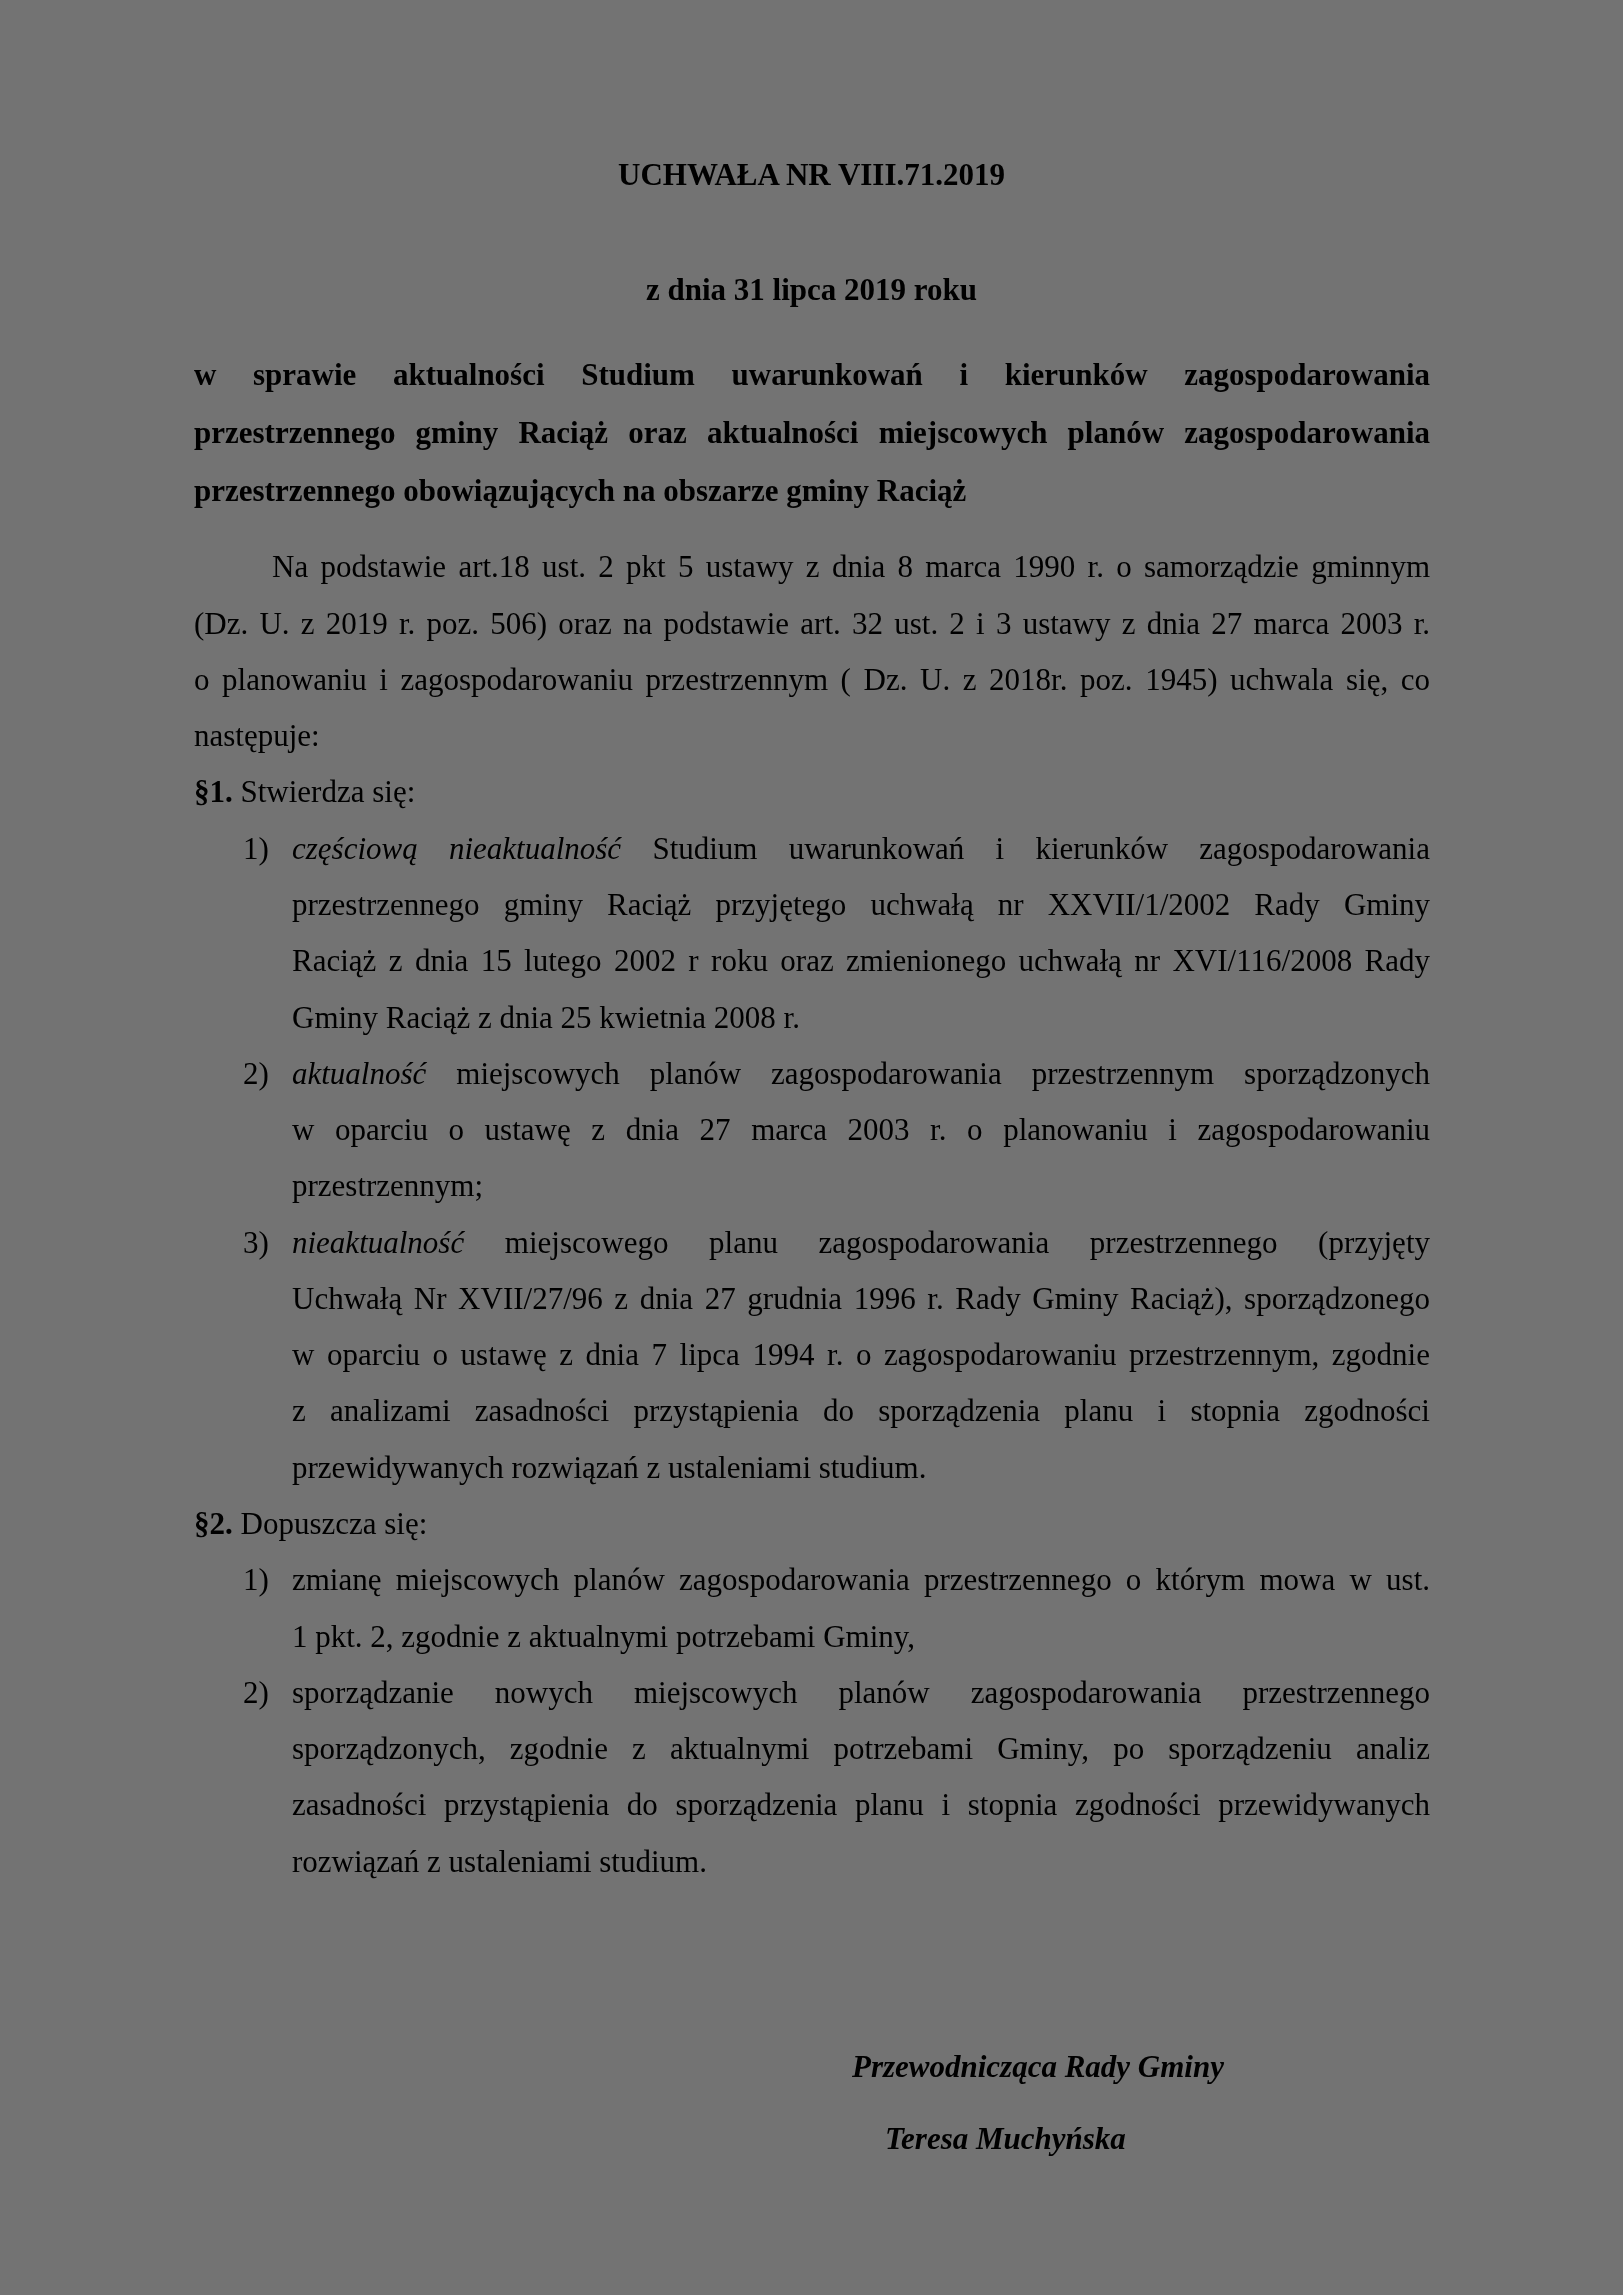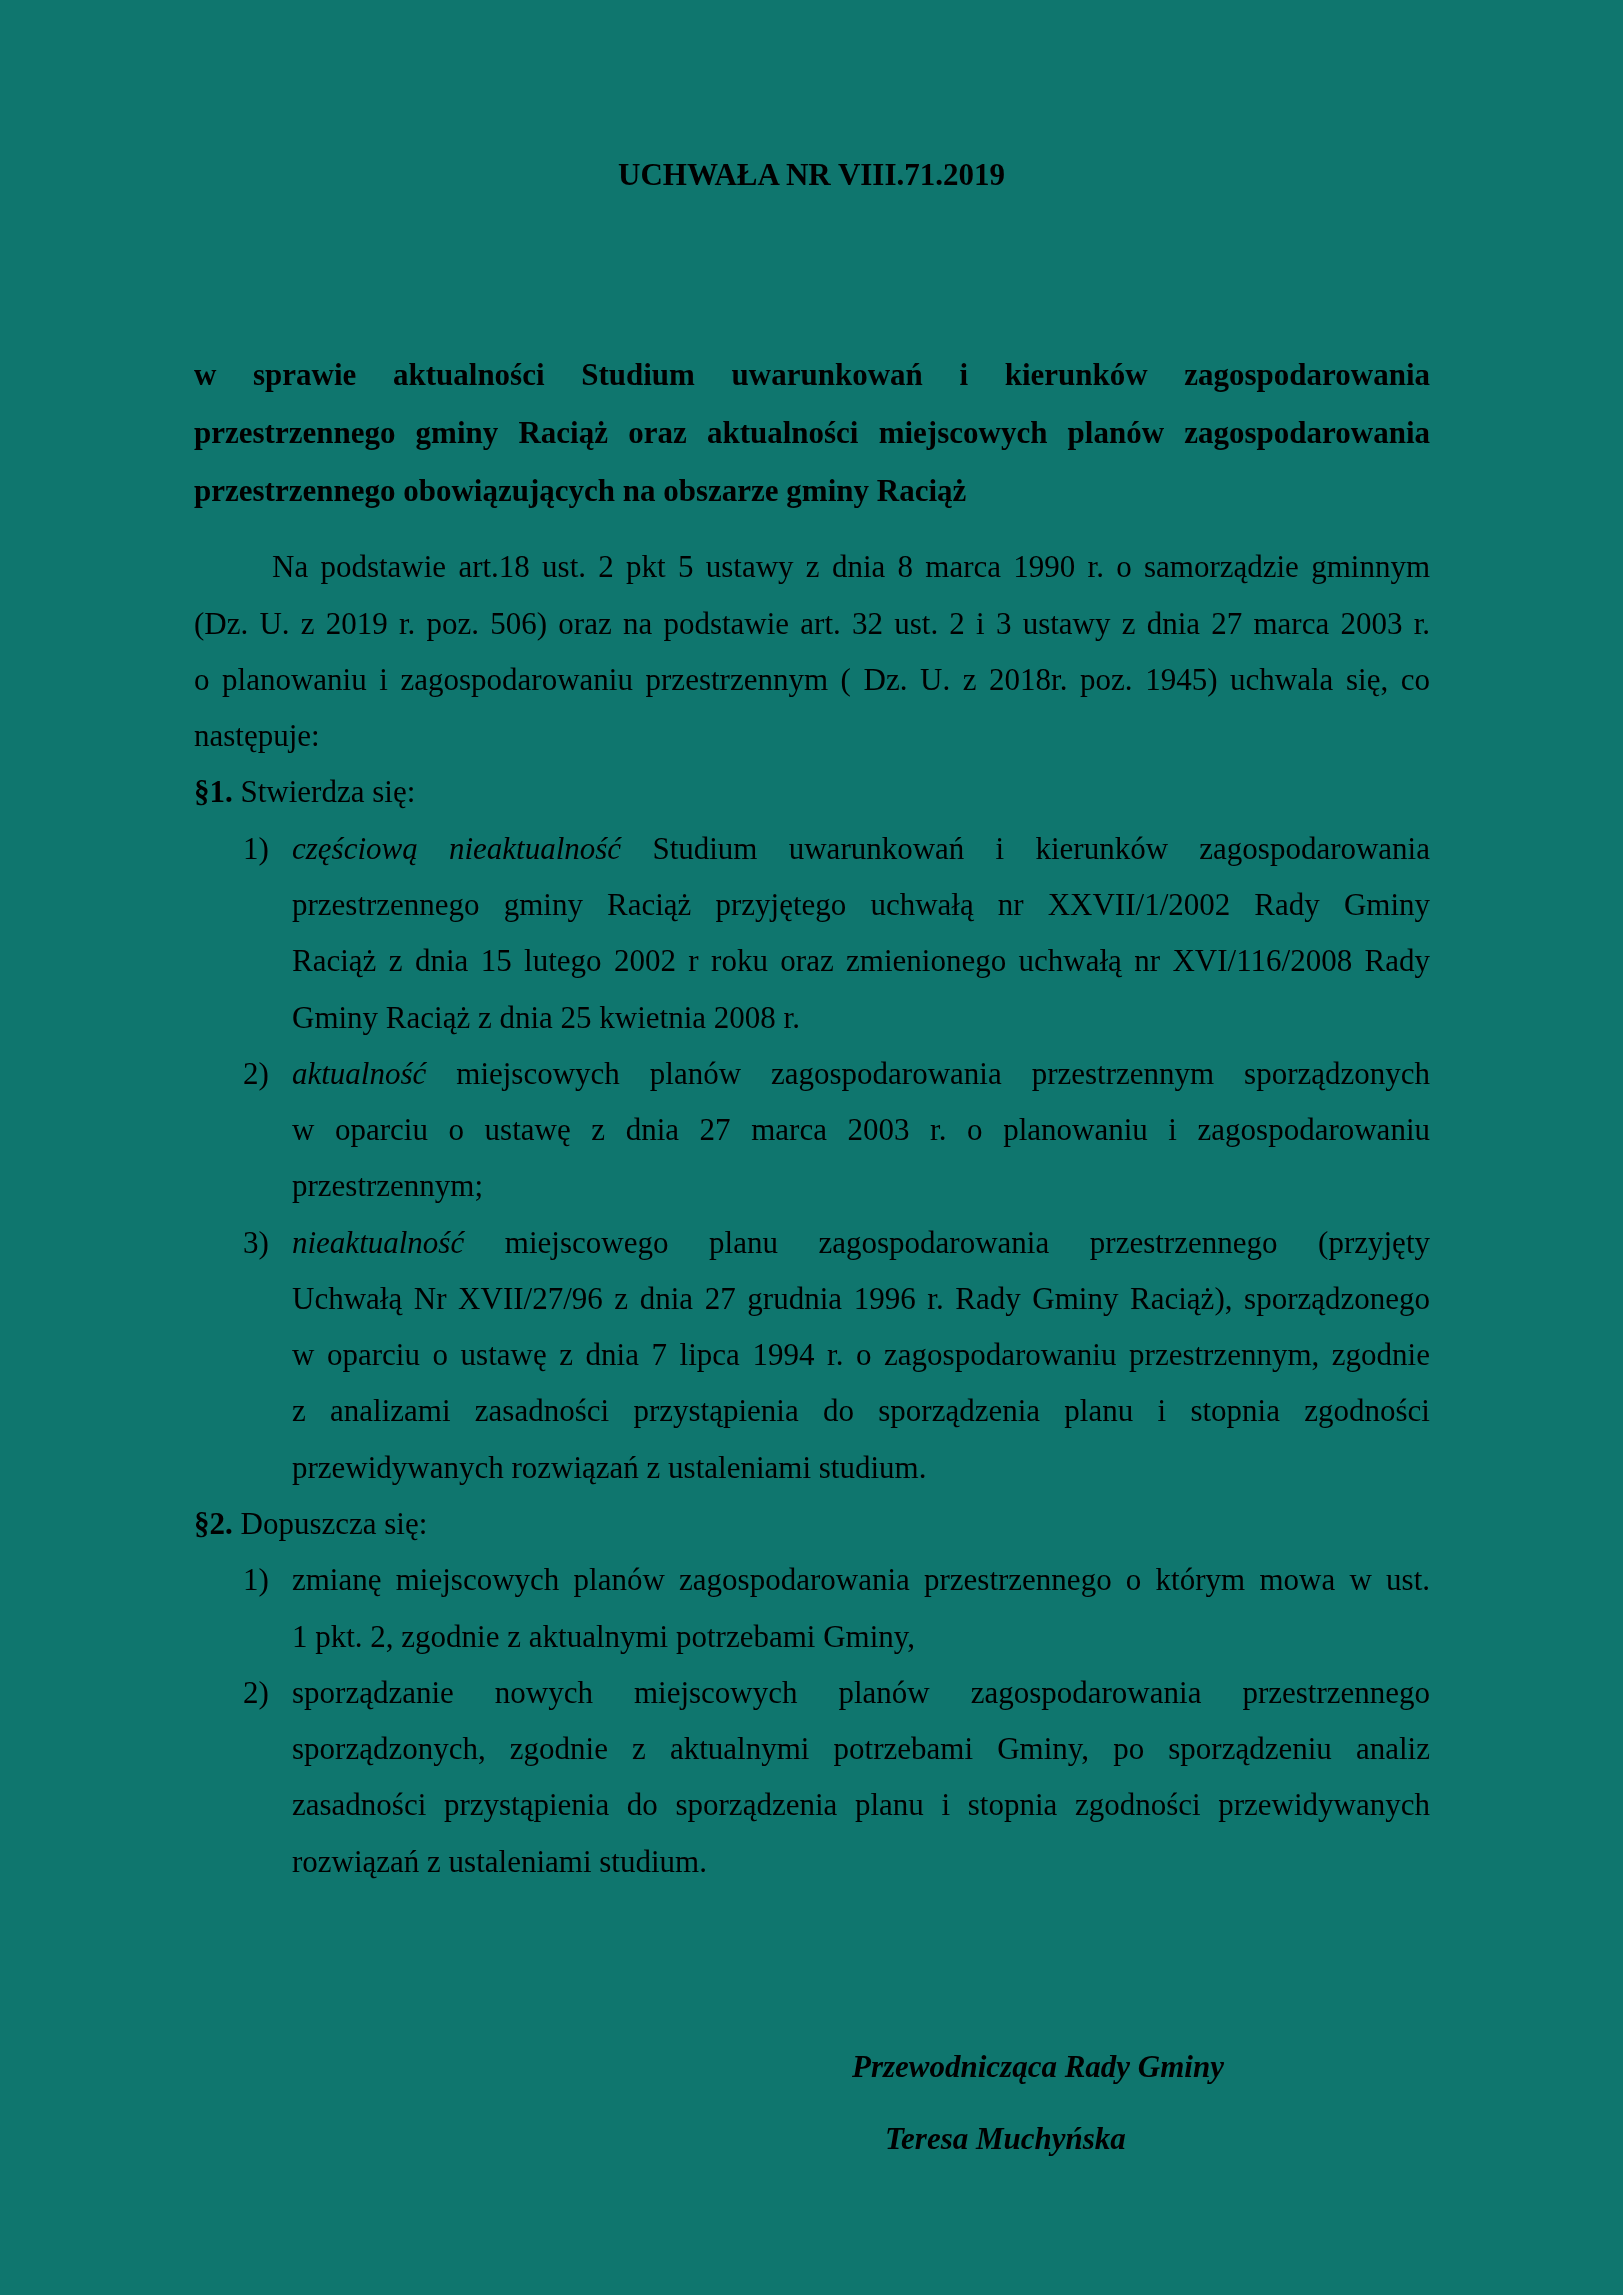--- a/index.html
+++ b/index.html
@@ -1,19 +1,19 @@
 <!DOCTYPE html>
 <html style="font-size:10.5px"><head>
 <meta charset="utf-8">
 <style>
   html, body { margin: 0; padding: 0; background: #ffffff; }
   body { width: 1623px; height: 2295px; position: relative; overflow: hidden; }
   .page {
     position: absolute; left: 0; top: 0; width: 1623px; height: 2295px;
-    background: #0f766e; color: #000000;
+    background: #737373; color: #000000;
     font-family: "Liberation Serif", "DejaVu Serif", serif;
     font-size: 31px;
   }
   .title {
     position: absolute; left: 0; width: 1623px; text-align: center;
     font-weight: bold; font-size: 31px; line-height: 37px;
   }
   .subject {
     position: absolute; left: 194px; width: 1236px;
     font-weight: bold; text-align: justify; text-align-last: justify;
@@ -32,20 +32,21 @@
   .sig {
     position: absolute; font-weight: bold; font-style: italic; line-height: 37px; white-space: nowrap;
   }
 </style>
 </head>
 <body>
 
 <div class="page">
 
   <div class="title" style="top:156px">UCHWAŁA NR VIII.71.2019</div>
+  <div class="title" style="top:271px">z dnia 31 lipca 2019 roku</div>
 
   <div>
     <div class="subject" style="top:356px">w sprawie aktualności Studium uwarunkowań i kierunków zagospodarowania</div>
     <div class="subject" style="top:414px">przestrzennego gminy Raciąż oraz aktualności miejscowych planów zagospodarowania</div>
     <div class="subject last" style="top:472px">przestrzennego obowiązujących na obszarze gminy Raciąż</div>
   </div>
 
   <div>
     <div class="line just" style="top:548px; left:272px; width:1158px">Na podstawie art.18 ust. 2 pkt 5 ustawy z dnia 8 marca 1990 r. o samorządzie gminnym</div>
     <div class="line just body-line" style="top:605px">(Dz. U. z 2019 r.  poz. 506) oraz na podstawie art. 32 ust. 2 i 3 ustawy z dnia 27 marca 2003 r.</div>

